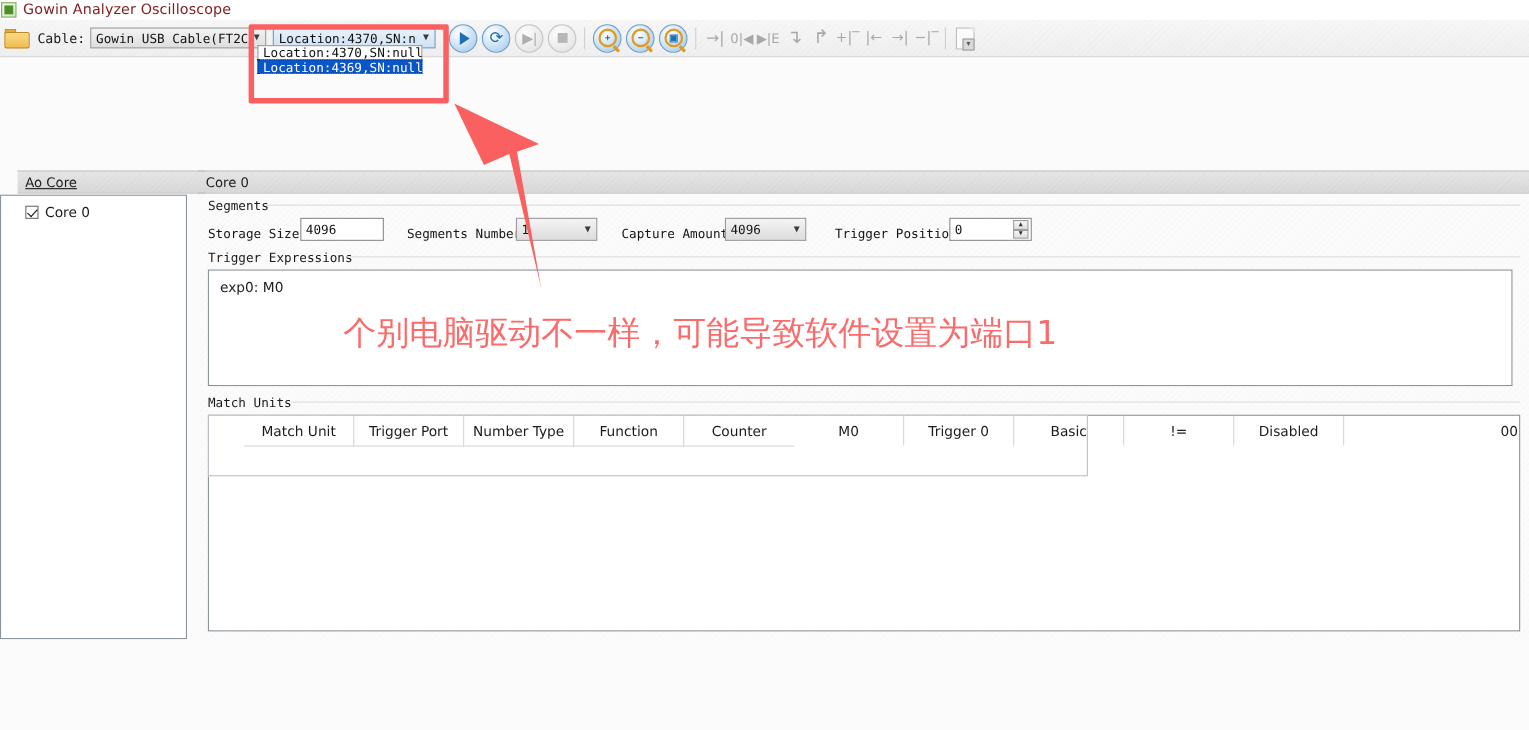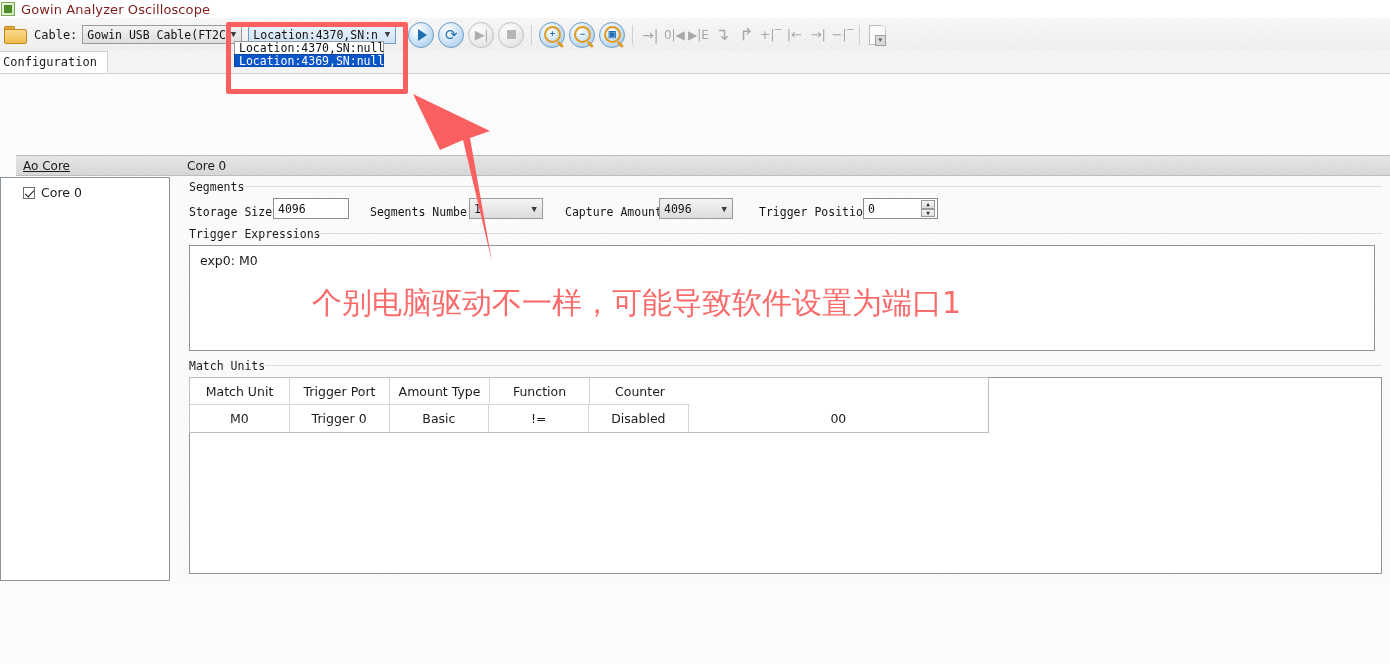--- a/index.html
+++ b/index.html
@@ -270,21 +270,21 @@
   }
   .expr-text {
     position: absolute; font-family: "DejaVu Sans", sans-serif;
     font-size: 12.5px; color: #1b1b1b;
   }
 
   
   .mu-table {
     position: absolute; background: #ffffff;
     border: 1px solid #b9bfc5; box-sizing: border-box;
-    display: flex; flex-direction: column;
+    display: flex; flex-direction: row; padding-left: 32px;
   }
   .mu-row { display: flex; }
   .mu-row.hdr { height: 28px; }
   .mu-row.dat { height: 27px; }
   .mu-cell {
     display: flex; align-items: center; justify-content: center;
     border-right: 1px solid #d3d7da;
     font-family: "DejaVu Sans", sans-serif;
     font-size: 12.5px; color: #1b1b1b;
     box-sizing: border-box;
@@ -375,25 +375,20 @@
     <div class="flat-btn" style="font-size:13px">→|</div>
     <div class="flat-btn" style="font-size:13px">−|‾</div>
 
     <div class="tb-sep"></div>
 
     <div class="flat-btn">
       <span class="doc-icon"></span>
     </div>
   </div>
 
-  <div class="tabstrip">
-    <div class="tab-active">
-      <span>Configuration</span>
-    </div>
-  </div>
 
 
   <div class="pane-header" style="left:16px; top:155px; width:170px;text-decoration:underline;">
     <span>Ao Core</span>
   </div>
   <div class="tree-pane" style="left:0; top:177px; width:170px; height:404px;">
     <div class="tree-item" style="left:22px; top:7px;">
       <span class="chkbox checked"></span>
       <span class="lbl">Core 0</span>
     </div>
@@ -442,21 +437,21 @@
 
     <div class="grp-title" style="left:9px; top:182px;">Match Units</div>
     <div class="grp-line" style="left:85px; top:188px; width:1117px;"></div>
 
     <div class="white-box" style="left:9px; top:200px; width:1193px; height:197px;"></div>
 
     <div class="mu-table" style="left:9px; top:200px; width:800px; height:56px;">
       <div class="mu-row hdr">
         <div class="mu-cell" style="width:100px">Match Unit</div>
         <div class="mu-cell" style="width:100px">Trigger Port</div>
-        <div class="mu-cell" style="width:100px">Amount Type</div>
+        <div class="mu-cell" style="width:100px">Number Type</div>
         <div class="mu-cell" style="width:100px">Function</div>
         <div class="mu-cell" style="width:100px">Counter</div>
       </div>
       <div class="mu-row dat">
         <div class="mu-cell" style="width:100px">M0</div>
         <div class="mu-cell" style="width:100px">Trigger 0</div>
         <div class="mu-cell" style="width:100px">Basic</div>
         <div class="mu-cell" style="width:100px">!=</div>
         <div class="mu-cell" style="width:100px">Disabled</div>
         <div class="mu-cell" style="width:300px">00</div>

